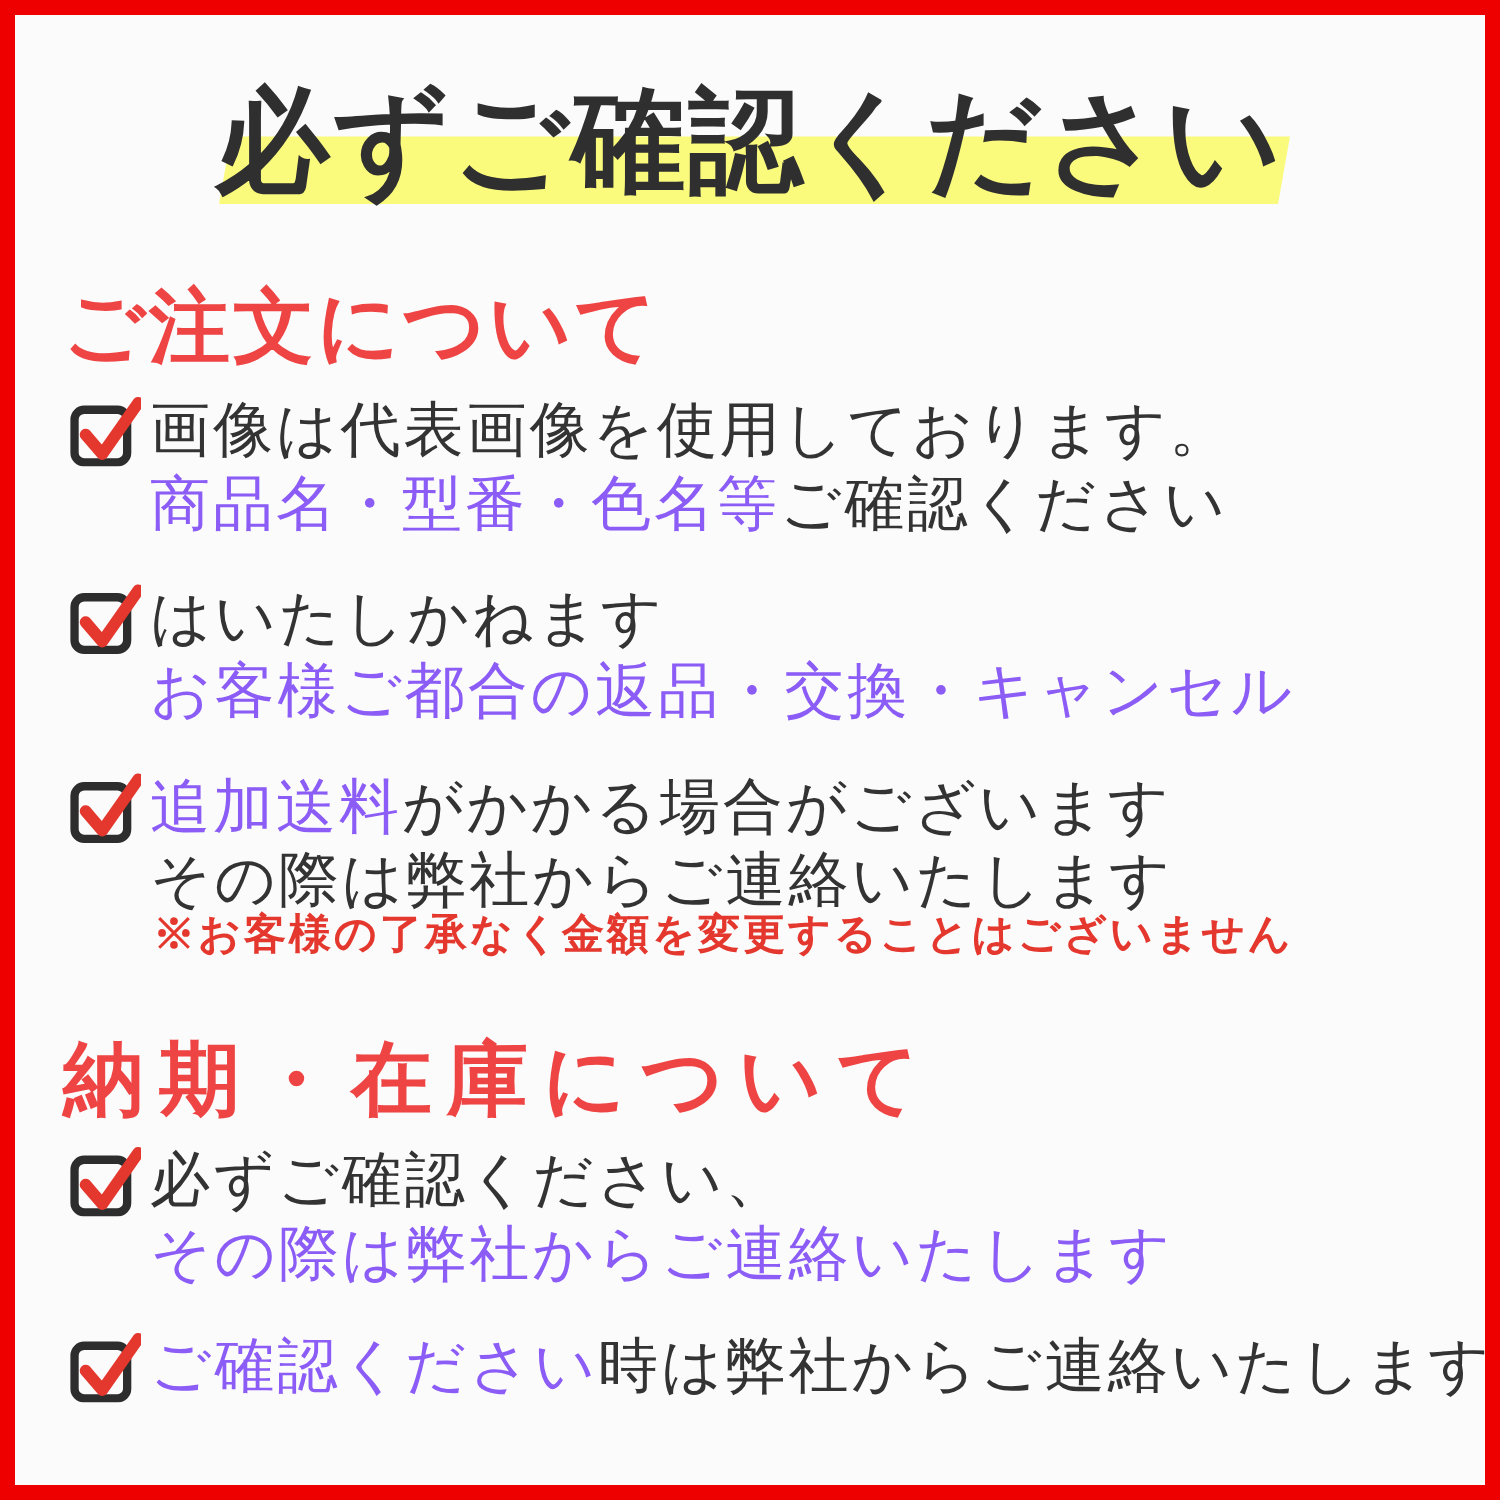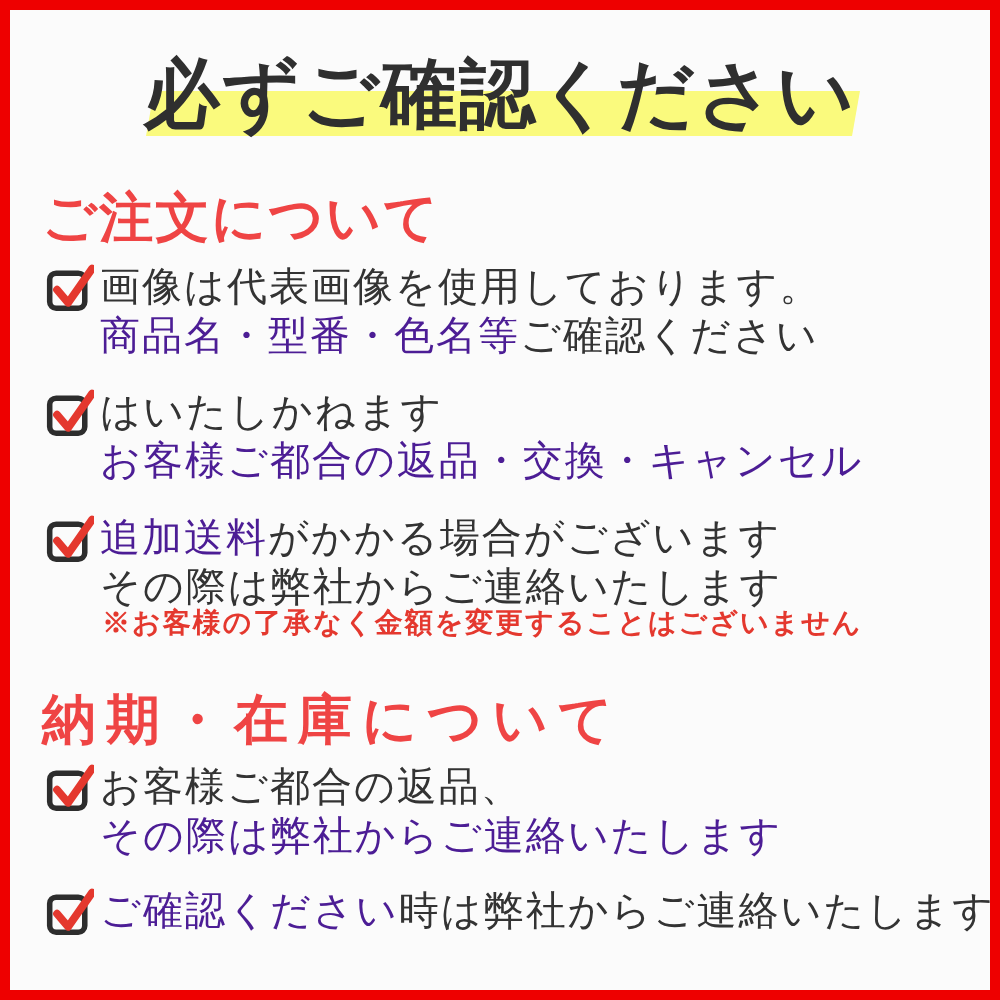--- a/index.html
+++ b/index.html
@@ -32,21 +32,21 @@
   }
   #item-1{top:262px;}
   #item-2{top:387px;}
   #item-3{top:513px;}
   #item-4{top:762px;}
   #item-5{top:886px;}
   .cbx{width:48px;height:48px;flex:0 0 auto;margin-right:6px;margin-top:1px;}
   .item-text{font-size:40px;line-height:49px;letter-spacing:2px;color:#333333;white-space:nowrap;}
   .line{display:block;}
   .seg{color:#333333;}
-  .seg.red{color:#4c1d95;}
+  .seg.red{color:#8b5cf6;}
   .note-text{
     position:absolute;left:102px;top:604px;z-index:2;
     font-size:28px;letter-spacing:2px;color:#e4382e;font-weight:600;white-space:nowrap;
   }
 </style>
 </head>
 <body>
 
 <svg width="0" height="0" style="position:absolute">
   <defs>
@@ -98,21 +98,21 @@
 
   <div class="note-text">※お客様の了承なく金額を変更することはございません</div>
 
   <div class="section-heading" id="heading-stock">納期・在庫について</div>
 
   <div class="item" id="item-4">
     <svg class="cbx" viewBox="0 0 52 52">
         <use href="#cbx-glyph"></use>
       </svg>
     <div class="item-text">
-      <span class="line"><span class="seg">お客様ご都合の返品、</span></span>
+      <span class="line"><span class="seg">必ずご確認ください、</span></span>
       <span class="line"><span class="seg red">その際は弊社からご連絡いたします</span></span>
     </div>
   </div>
 
   <div class="item" id="item-5">
     <svg class="cbx" viewBox="0 0 52 52">
         <use href="#cbx-glyph"></use>
       </svg>
     <div class="item-text">
       <span class="line"><span class="seg red">ご確認ください</span><span class="seg">時は弊社からご連絡いたします</span></span>

